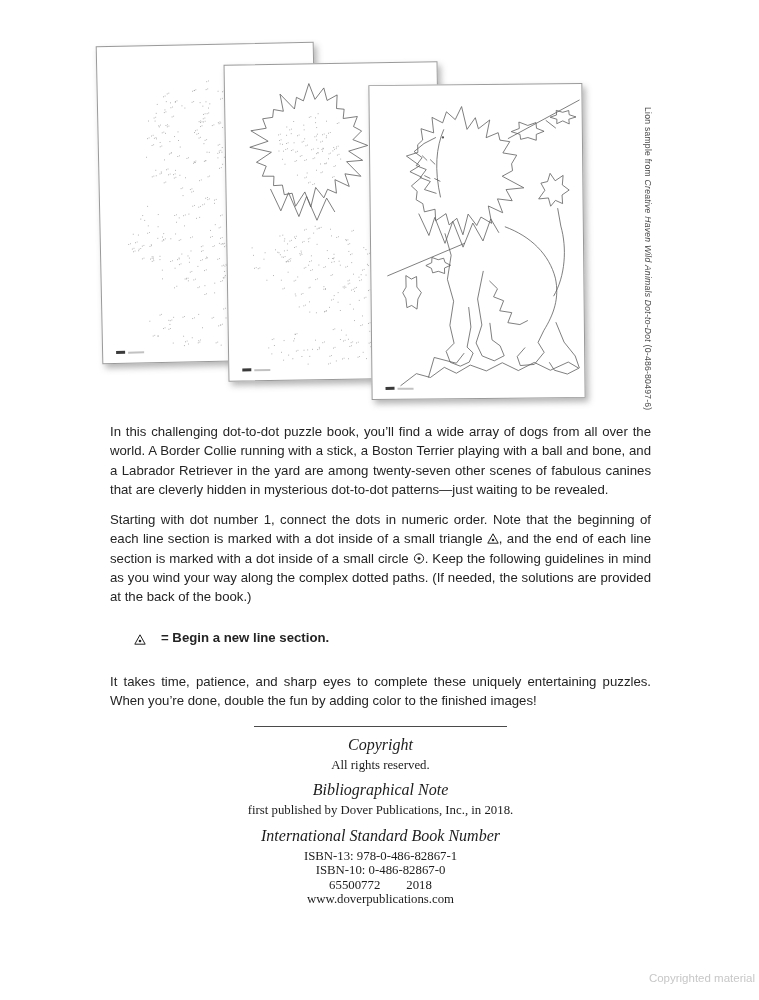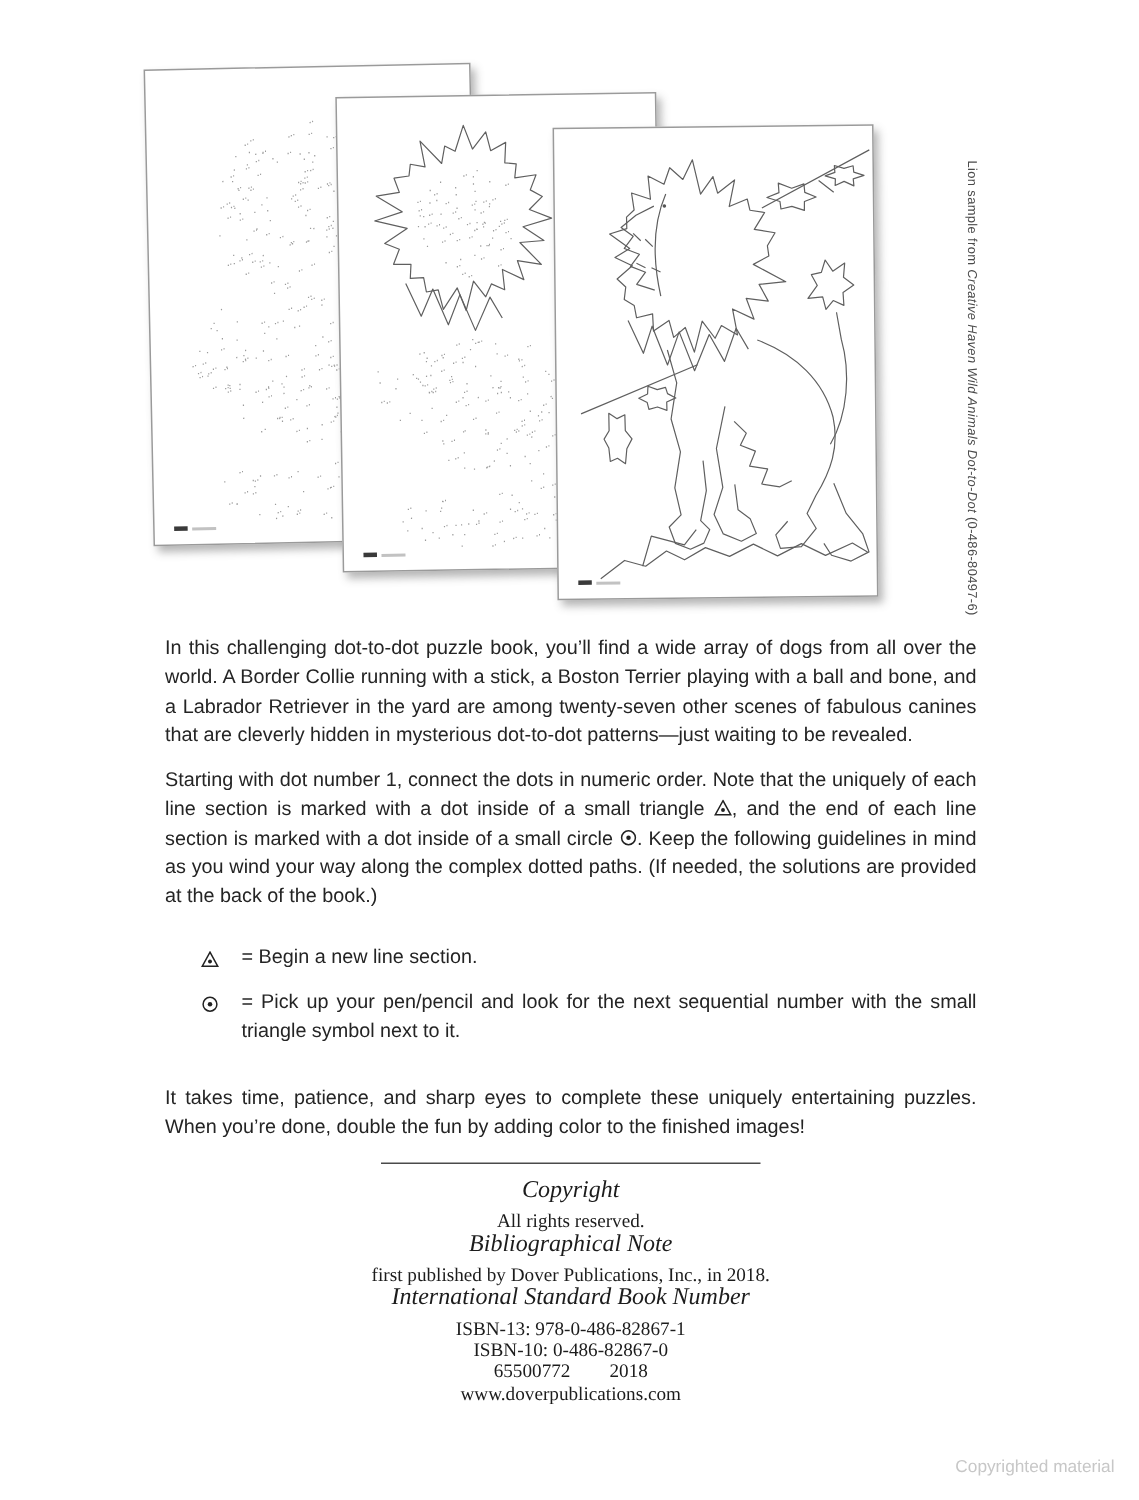--- a/index.html
+++ b/index.html
@@ -20,33 +20,33 @@
   .vcaption{position:absolute;left:643px;top:107px;writing-mode:vertical-rl;
             font-size:8.6px;letter-spacing:.25px;color:#4a4a4a;white-space:nowrap;}
   .it{font-style:italic;}
   
   .textcol{position:absolute;left:110px;top:422px;width:541px;color:#242424;
            font-size:13.2px;line-height:19.3px;}
   .textcol p{margin:0 0 11px;text-align:justify;}
   p.p2{margin-bottom:21px;}
   .sym{width:12px;height:11px;vertical-align:-1px;}
   .guides{margin:0 0 25px 24px;}
-  .gitem{position:relative;padding-left:27px;margin-bottom:11px;text-align:justify;}
+  .gitem{position:relative;padding-left:27px;margin-bottom:11px;text-align:justify;font-weight:bold;}
   .gitem .gicon{position:absolute;left:0;top:2px;}
   p.closing{margin-top:14px;margin-bottom:0;}
   
   .colophon{margin-top:15px;text-align:center;font-family:"Liberation Serif",serif;
             font-size:12.8px;line-height:14.3px;color:#1c1c1c;}
   .rule{width:253px;border-top:1px solid #4a4a4a;margin:0 auto 11px;}
   .chead{font-style:italic;font-size:16px;margin-bottom:6px;}
-  .sp{margin-top:1px;}
+  .sp{margin-top:11px;}
   .isbn{}
   .wgap{display:inline-block;width:26px;}
   
-  .watermark{position:absolute;right:16px;top:972px;font-size:11.5px;color:#c7c7c7;text-align:right;}
+  .watermark{position:absolute;right:4px;top:972px;font-size:11.5px;color:#c7c7c7;text-align:right;}
 </style>
 </head>
 <body>
 
 <div class="canvas">
 
   <div class="pages">
     <div class="sheet sheet1">
       <svg class="art" id="art1" viewBox="0 0 216 316">
           <path d="M61.0 96.5h.8M57.7 67.3h.8M145.6 123.2h.8M65.1 114.0h.8M61.5 126.0h.8M119.9 123.6h.8M121.6 122.9h.7M75.8 124.7h.8M139.3 136.6h.8M56.4 129.7h.8M110.1 63.1h.8M105.8 115.7h.8M139.4 95.0h.8M141.1 94.3h.7M104.5 61.1h.8M55.5 71.9h.8M57.2 71.2h.7M138.9 51.6h.8M140.6 50.9h.7M123.0 102.9h.8M61.0 100.8h.8M62.7 100.1h.7M52.9 99.3h.8M54.6 98.6h.7M97.9 89.0h.8M99.6 88.3h.7M65.3 50.9h.8M67.0 50.2h.7M70.0 108.3h.8M71.7 107.6h.7M101.8 57.5h.8M91.6 146.7h.8M93.3 146.0h.7M119.6 77.9h.8M121.3 77.2h.7M72.5 62.0h.8M74.2 61.3h.7M80.1 129.7h.8M135.6 58.2h.8M137.3 57.5h.7M147.5 75.3h.8M149.2 74.6h.7M90.2 144.2h.8M91.9 143.5h.7M130.9 75.3h.8M132.6 74.6h.7M118.5 113.1h.8M63.3 86.9h.8M65.0 86.2h.7M60.5 80.9h.8M152.5 87.7h.8M67.2 79.6h.8M68.9 78.9h.7M77.0 56.6h.8M100.4 76.5h.8M102.1 75.8h.7M69.1 48.1h.8M70.8 47.4h.7M140.0 81.7h.8M96.6 85.5h.8M98.3 84.8h.7M83.6 60.3h.8M114.2 155.3h.8M115.9 154.6h.7M144.6 126.8h.8M146.3 126.1h.7M129.5 154.1h.8M106.0 95.3h.8M107.7 94.6h.7M133.6 59.8h.8M104.8 98.6h.8M81.0 101.5h.8M122.6 107.5h.8M66.5 64.0h.8M159.6 68.0h.8M161.3 67.3h.7M129.5 144.4h.8M131.2 143.7h.7M66.7 123.9h.8M68.4 123.2h.7M145.1 116.8h.8M146.8 116.1h.7M60.2 127.9h.8M61.9 127.2h.7M81.0 143.1h.8M82.7 142.4h.7M139.4 94.4h.8M141.1 93.7h.7M107.5 154.6h.8M109.2 153.9h.7M60.0 79.8h.8M61.7 79.1h.7M123.1 119.6h.8M142.9 144.9h.8M144.6 144.2h.7M68.0 55.8h.8M113.5 80.7h.8M115.2 80.0h.7M104.9 69.4h.8M106.6 68.7h.7M95.4 117.2h.8M72.2 57.1h.8M108.1 44.6h.8M109.8 43.9h.7M108.6 68.7h.8M110.3 68.0h.7M137.6 139.9h.8M139.3 139.2h.7M49.9 74.8h.8M48.4 92.4h.8M50.1 91.7h.7M52.5 89.9h.8M54.2 89.2h.7M129.0 97.3h.8M47.2 111.0h.8M73.7 128.9h.8M75.4 128.2h.7M127.8 116.6h.8M129.5 115.9h.7M157.0 133.7h.8M79.1 86.3h.8M156.1 128.2h.8M157.8 127.5h.7M144.0 116.9h.8M145.7 116.2h.7M130.1 131.0h.8M131.8 130.3h.7M143.6 69.7h.8M142.5 98.3h.8M75.6 90.9h.8M138.1 87.8h.8M87.5 113.0h.8M89.2 112.3h.7M100.0 92.9h.8M101.7 92.2h.7M104.6 73.7h.8M106.3 73.0h.7M56.1 124.2h.8M65.8 66.7h.8M67.5 66.0h.7M108.9 36.7h.8M110.6 36.0h.7M101.6 81.4h.8M103.3 80.7h.7M55.3 92.2h.8M57.0 91.5h.7M157.9 69.7h.8M159.6 69.0h.7M136.6 75.4h.8M56.4 75.0h.8M78.4 110.9h.8M80.1 110.2h.7M94.6 46.0h.8M96.3 45.3h.7M101.7 77.4h.8M103.4 76.7h.7M107.7 56.8h.8M104.8 76.9h.8M106.5 76.2h.7M109.9 107.4h.8M105.4 153.2h.8M107.1 152.5h.7M82.8 150.1h.8M58.9 58.4h.8M122.4 54.4h.8M124.1 53.7h.7M92.3 160.9h.8M94.0 160.2h.7M66.5 87.5h.8M79.4 94.9h.8M99.7 135.5h.8M101.4 134.8h.7M135.7 72.8h.8M137.4 72.1h.7M68.5 81.0h.8M70.2 80.3h.7M119.9 106.3h.8M121.6 105.6h.7M140.3 77.8h.8M85.7 132.3h.8M143.6 101.7h.8M120.0 46.5h.8M153.1 85.5h.8M154.8 84.8h.7M124.9 112.6h.8M126.6 111.9h.7M120.4 79.0h.8M122.1 78.3h.7M157.9 124.2h.8M143.4 105.4h.8M145.1 104.7h.7M114.2 158.5h.8M119.0 100.4h.8M120.7 99.7h.7M74.4 132.4h.8M76.1 131.7h.7M145.8 53.4h.8M147.5 52.7h.7M93.9 118.0h.8M95.6 117.3h.7M145.1 108.6h.8M111.5 58.9h.8M72.0 106.9h.8M77.1 55.9h.8M78.8 55.2h.7M93.8 57.0h.8M95.5 56.3h.7M52.4 130.7h.8M54.1 130.0h.7M95.5 87.3h.8M140.4 137.4h.8M142.1 136.7h.7M124.4 47.1h.8M126.1 46.4h.7M144.7 89.8h.8M146.4 89.1h.7M107.7 107.2h.8M135.9 135.1h.8M123.8 82.8h.8M68.7 129.0h.8M70.4 128.3h.7M94.7 116.5h.8M96.4 115.8h.7M104.8 116.3h.8M106.5 115.6h.7M73.5 71.2h.8M75.2 70.5h.7M57.5 92.8h.8M130.7 87.9h.8M132.4 87.2h.7M144.3 137.2h.8M146.0 136.5h.7M133.2 144.2h.8M134.9 143.5h.7M132.5 145.6h.8M134.2 144.9h.7M108.2 131.8h.8M109.9 131.1h.7M118.5 108.6h.8M120.2 107.9h.7M70.8 95.8h.8M96.2 45.2h.8M97.9 44.5h.7M86.5 62.6h.8M64.2 136.9h.8M65.9 136.2h.7M102.6 249.4h.8M104.3 248.7h.7M143.9 222.9h.8M100.0 206.2h.8M101.7 205.5h.7M89.6 205.6h.8M88.3 168.7h.8M112.4 248.0h.8M89.6 192.3h.8M91.3 191.6h.7M86.3 235.4h.8M111.7 201.6h.8M113.4 200.9h.7M60.5 232.9h.8M80.4 208.5h.8M69.7 193.0h.8M50.6 215.2h.8M52.3 214.5h.7M102.8 240.6h.8M88.4 226.8h.8M90.1 226.1h.7M74.7 240.6h.8M91.8 234.6h.8M93.5 233.9h.7M73.3 222.5h.8M123.2 221.4h.8M124.9 220.7h.7M119.9 199.5h.8M121.6 198.8h.7M78.0 194.8h.8M79.7 194.1h.7M119.8 171.0h.8M121.5 170.3h.7M100.0 201.5h.8M101.7 200.8h.7M104.4 213.5h.8M106.1 212.8h.7M144.3 187.8h.8M75.7 176.6h.8M99.2 215.3h.8M100.9 214.6h.7M120.3 221.2h.8M122.0 220.5h.7M96.2 221.2h.8M51.7 210.9h.8M123.4 230.8h.8M132.4 208.2h.8M114.4 179.8h.8M77.5 212.4h.8M123.2 202.0h.8M124.9 201.3h.7M83.1 233.5h.8M84.8 232.8h.7M102.3 159.7h.8M104.0 159.0h.7M87.7 216.9h.8M76.0 214.0h.8M77.7 213.3h.7M138.7 209.7h.8M140.4 209.0h.7M74.6 188.3h.8M109.5 192.3h.8M111.2 191.6h.7M77.7 219.0h.8M79.4 218.3h.7M109.5 185.5h.8M131.7 222.4h.8M95.8 173.1h.8M118.1 198.6h.8M60.5 224.2h.8M99.0 172.2h.8M128.3 207.1h.8M130.0 206.4h.7M83.7 180.4h.8M62.7 187.7h.8M144.8 206.9h.8M62.5 193.6h.8M64.2 192.9h.7M121.3 233.0h.8M123.0 232.3h.7M69.1 215.7h.8M70.8 215.0h.7M124.4 219.8h.8M74.1 169.8h.8M75.8 169.1h.7M105.0 212.1h.8M141.3 194.0h.8M143.0 193.3h.7M84.5 233.5h.8M86.2 232.8h.7M50.6 210.6h.8M86.5 210.5h.8M48.9 212.9h.8M50.6 212.2h.7M125.3 243.2h.8M102.8 225.5h.8M104.5 224.8h.7M56.7 192.3h.8M112.7 238.3h.8M57.2 180.7h.8M118.2 183.1h.8M119.9 182.4h.7M140.5 197.3h.8M142.2 196.6h.7M116.2 214.5h.8M117.9 213.8h.7M83.0 170.2h.8M84.7 169.5h.7M61.5 191.1h.8M87.8 212.7h.8M121.9 233.4h.8M133.5 169.9h.8M135.2 169.2h.7M72.3 242.1h.8M98.3 162.0h.8M100.0 161.3h.7M95.8 242.4h.8M97.5 241.7h.7M58.4 213.6h.8M119.4 193.6h.8M121.1 192.9h.7M78.5 172.3h.8M121.8 199.4h.8M123.5 198.7h.7M141.7 204.9h.8M143.4 204.2h.7M142.2 264.0h.8M168.5 220.4h.8M170.2 219.7h.7M156.2 233.1h.8M168.5 258.7h.8M150.6 200.2h.8M152.3 199.5h.7M136.9 187.5h.8M145.9 251.0h.8M147.6 250.3h.7M131.7 256.8h.8M133.4 256.1h.7M138.4 225.8h.8M173.0 196.7h.8M140.4 266.1h.8M118.8 236.7h.8M120.5 236.0h.7M148.4 194.0h.8M146.1 245.8h.8M147.8 245.1h.7M140.9 195.5h.8M144.2 240.6h.8M170.8 208.8h.8M168.9 206.1h.8M170.6 205.4h.7M136.1 224.8h.8M137.8 224.1h.7M122.8 226.8h.8M151.4 231.2h.8M153.1 230.5h.7M167.6 253.7h.8M141.7 221.3h.8M165.3 236.4h.8M167.0 235.7h.7M136.8 232.9h.8M138.5 232.2h.7M163.2 222.7h.8M164.9 222.0h.7M160.5 218.9h.8M162.2 218.2h.7M165.4 227.2h.8M167.1 226.5h.7M165.7 197.2h.8M159.6 191.8h.8M155.4 208.4h.8M157.1 207.7h.7M132.8 262.0h.8M134.5 261.3h.7M178.5 232.8h.8M149.7 237.2h.8M144.2 216.7h.8M142.2 232.3h.8M143.9 231.6h.7M168.2 263.0h.8M169.9 262.3h.7M130.8 212.3h.8M155.0 218.9h.8M171.9 230.0h.8M150.1 229.1h.8M125.4 226.2h.8M140.9 204.9h.8M161.5 186.8h.8M160.6 186.7h.8M162.3 186.0h.7M155.4 264.3h.8M157.1 263.6h.7M162.5 198.0h.8M131.1 212.6h.8M171.3 214.9h.8M158.5 229.6h.8M160.2 228.9h.7M127.7 252.0h.8M129.4 251.3h.7M151.8 264.2h.8M171.5 218.7h.8M182.2 234.4h.8M183.9 233.7h.7M153.0 265.3h.8M154.7 264.6h.7M174.9 280.7h.8M47.0 275.0h.8M176.7 287.4h.8M54.9 290.2h.8M127.3 272.2h.8M82.2 296.3h.8M83.9 295.6h.7M123.2 273.3h.8M128.2 285.7h.8M147.0 294.2h.8M131.9 264.0h.8M151.8 267.2h.8M96.0 269.2h.8M66.0 274.5h.8M109.3 273.2h.8M111.0 272.5h.7M80.2 271.7h.8M81.9 271.0h.7M126.8 273.0h.8M67.4 274.9h.8M69.1 274.2h.7M153.1 296.8h.8M154.8 296.1h.7M85.2 298.6h.8M133.9 274.1h.8M149.3 271.7h.8M112.8 298.0h.8M114.5 297.3h.7M131.5 294.0h.8M133.2 293.3h.7M160.7 281.9h.8M162.4 281.2h.7M69.9 297.3h.8M95.5 295.5h.8M97.2 294.8h.7M151.3 268.4h.8M89.0 292.4h.8M145.4 292.0h.8M147.1 291.3h.7M151.3 290.5h.8M153.0 289.8h.7M94.9 297.6h.8M96.6 296.9h.7M159.4 269.0h.8M54.9 289.8h.8M65.9 283.4h.8M67.6 282.7h.7M70.9 271.6h.8M80.5 290.7h.8M99.4 282.6h.8M115.7 281.1h.8M117.4 280.4h.7M50.0 289.9h.8M51.7 289.2h.7M121.1 264.3h.8M122.8 263.6h.7M60.4 282.6h.8M62.1 281.9h.7M128.3 287.0h.8M130.0 286.3h.7M148.7 287.2h.8M150.4 286.5h.7M117.9 280.2h.8M119.6 279.5h.7M89.9 273.2h.8M91.6 272.5h.7M136.3 274.9h.8M67.0 278.6h.8M57.3 269.1h.8M59.0 268.4h.7M172.7 276.4h.8M174.7 289.1h.8M176.4 288.4h.7M174.6 283.5h.8M176.3 282.8h.7M81.0 300.1h.8M132.2 277.1h.8M141.1 294.7h.8M117.8 300.4h.8M37.3 204.3h.8M44.0 174.1h.8M32.0 205.2h.8M33.7 204.5h.7M47.2 160.1h.8M40.1 172.7h.8M27.5 197.8h.8M29.2 197.1h.7M34.3 196.2h.8M36.0 195.5h.7M37.3 188.6h.8M40.8 212.5h.8M42.5 211.8h.7M46.7 187.0h.8M48.4 186.3h.7M31.0 202.5h.8M32.7 201.8h.7M61.0 195.1h.8M62.7 194.4h.7M47.4 179.6h.8M57.6 168.5h.8M51.9 212.8h.8M58.5 210.3h.8M50.0 198.6h.8M42.1 169.2h.8M48.7 200.2h.8M50.4 199.5h.7M32.2 187.7h.8M41.0 199.8h.8M42.7 199.1h.7M37.8 202.8h.8M39.5 202.1h.7M174.3 192.8h.8M180.5 222.5h.8M182.2 221.8h.7M174.2 155.7h.8M173.7 153.9h.8M180.9 222.0h.8M187.6 216.3h.8M189.3 215.6h.7M189.7 161.3h.8M191.4 160.6h.7M182.0 204.8h.8M181.3 164.4h.8M187.9 187.4h.8M189.6 143.2h.8M187.9 175.9h.8M189.6 175.2h.7M187.9 211.6h.8M189.6 210.9h.7M195.9 176.1h.8M192.1 170.0h.8M193.8 169.3h.7M169.5 160.2h.8M173.5 172.0h.8M190.2 144.2h.8M193.3 149.7h.8M178.1 132.5h.8M179.8 131.8h.7M183.7 187.6h.8M184.8 191.5h.8M186.5 190.8h.7M132.8 51.1h.8M181.4 45.0h.8M183.1 44.3h.7M187.9 48.2h.8M189.6 47.5h.7M191.2 39.9h.8M148.6 42.8h.8M126.9 55.7h.8M196.3 53.0h.8M176.1 60.9h.8M177.8 60.2h.7M156.6 55.4h.8M158.3 54.7h.7M135.5 61.8h.8M128.2 45.7h.8M163.7 30.9h.8M165.4 30.2h.7M163.8 37.1h.8M145.0 61.2h.8M178.0 53.1h.8M169.0 49.2h.8M196.6 41.7h.8M198.3 41.0h.7M170.6 54.8h.8M179.9 35.6h.8M181.6 34.9h.7M130.5 41.2h.8M180.6 37.0h.8M182.3 36.3h.7M170.2 48.5h.8M136.8 38.3h.8M138.5 37.6h.7M171.0 44.6h.8M172.7 43.9h.7M134.4 58.9h.8" stroke="#9b9b9b" stroke-width="0.9" fill="none" stroke-linejoin="round"></path>
@@ -100,47 +100,38 @@
   </div>
 
   <div class="vcaption">
     <span>Lion sample from </span><span class="it">Creative Haven Wild Animals Dot-to-Dot</span><span> (0-486-80497-6)</span>
   </div>
 
   <div class="textcol">
     <p>In this challenging dot-to-dot puzzle book, you’ll find a wide array of dogs from all over the world. A Border Collie running with a stick, a Boston Terrier playing with a ball and bone, and a Labrador Retriever in the yard are among twenty-seven other scenes of fabulous canines that are cleverly hidden in mysterious dot-to-dot patterns—just waiting to be revealed.</p>
 
     <p class="p2">
-      <span>Starting with dot number 1, connect the dots in numeric order. Note that the uniquely of each line section is marked with a dot inside of a small triangle </span><svg class="sym" viewBox="0 0 12 11">
+      <span>Starting with dot number 1, connect the dots in numeric order. Note that the beginning of each line section is marked with a dot inside of a small triangle </span><svg class="sym" viewBox="0 0 12 11">
           <path d="M6 0.8 L11.2 10.2 L0.8 10.2 Z" fill="none" stroke="#222" stroke-width="1"></path>
           <circle cx="6" cy="7" r="1.3" fill="#222"></circle>
         </svg><span>, and the end of each line section is marked with a dot inside of a small circle </span><svg class="sym" viewBox="0 0 12 11">
           <circle cx="6" cy="5.5" r="4.6" fill="none" stroke="#222" stroke-width="1"></circle>
           <circle cx="6" cy="5.5" r="1.5" fill="#222"></circle>
         </svg><span>. Keep the following guidelines in mind as you wind your way along the complex dotted paths. (If needed, the solutions are provided at the back of the book.)</span>
     </p>
 
     <div class="guides">
       <div class="gitem">
         <span class="gicon">
           <svg class="sym" viewBox="0 0 12 11">
               <path d="M6 0.8 L11.2 10.2 L0.8 10.2 Z" fill="none" stroke="#222" stroke-width="1"></path>
               <circle cx="6" cy="7" r="1.3" fill="#222"></circle>
             </svg>
         </span>
         <span>= Begin a new line section.</span>
-      </div>
-      <div class="gitem">
-        <span class="gicon">
-          <svg class="sym" viewBox="0 0 12 11">
-              <circle cx="6" cy="5.5" r="4.6" fill="none" stroke="#222" stroke-width="1"></circle>
-              <circle cx="6" cy="5.5" r="1.5" fill="#222"></circle>
-            </svg>
-        </span>
-        <span>= Pick up your pen/pencil and look for the next sequential number with the small triangle symbol next to it.</span>
       </div>
     </div>
 
     <p class="closing">It takes time, patience, and sharp eyes to complete these uniquely entertaining puzzles. When you’re done, double the fun by adding color to the finished images!</p>
 
     <div class="colophon">
       <div class="rule"></div>
       <div class="chead">Copyright</div>
       <div>All rights reserved.</div>
 

